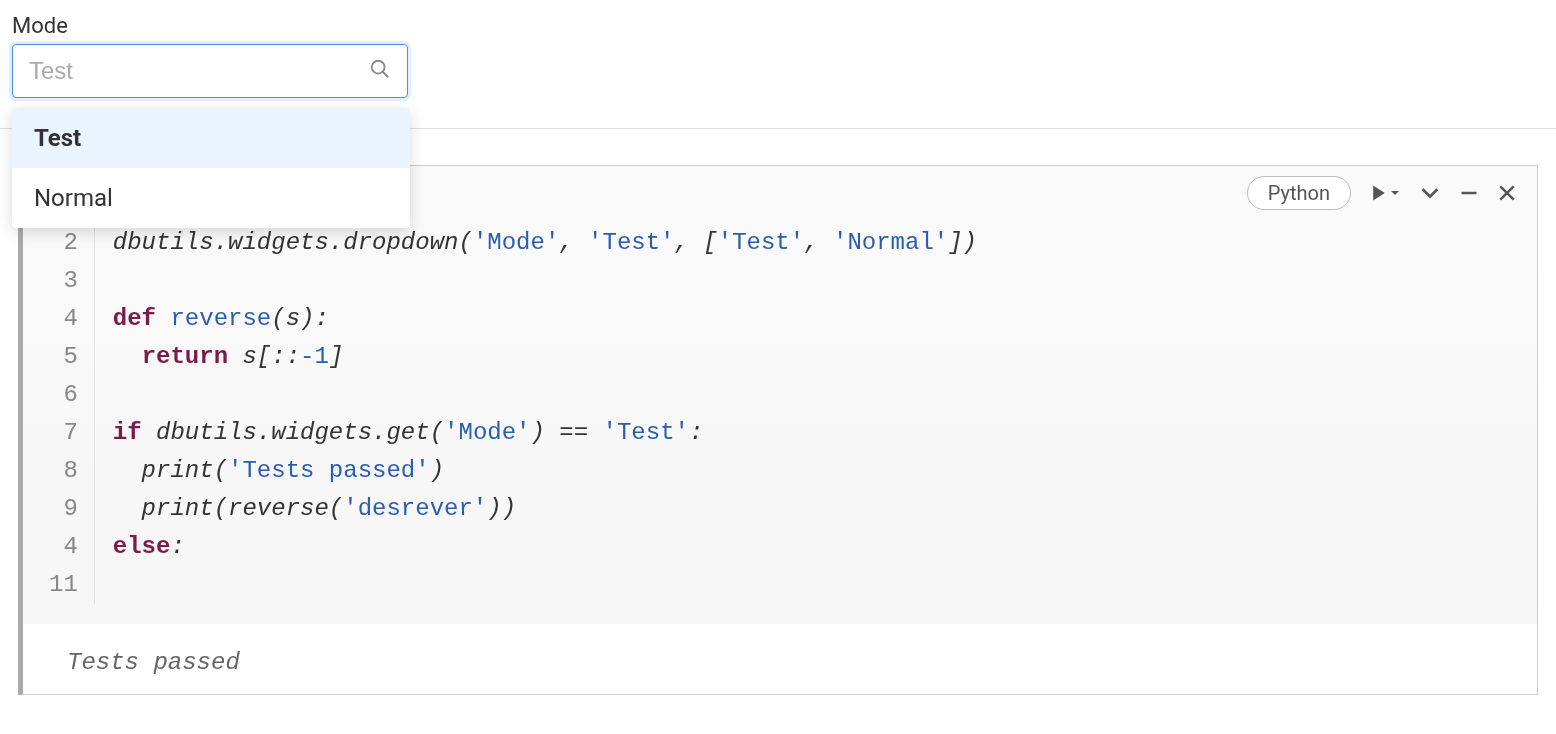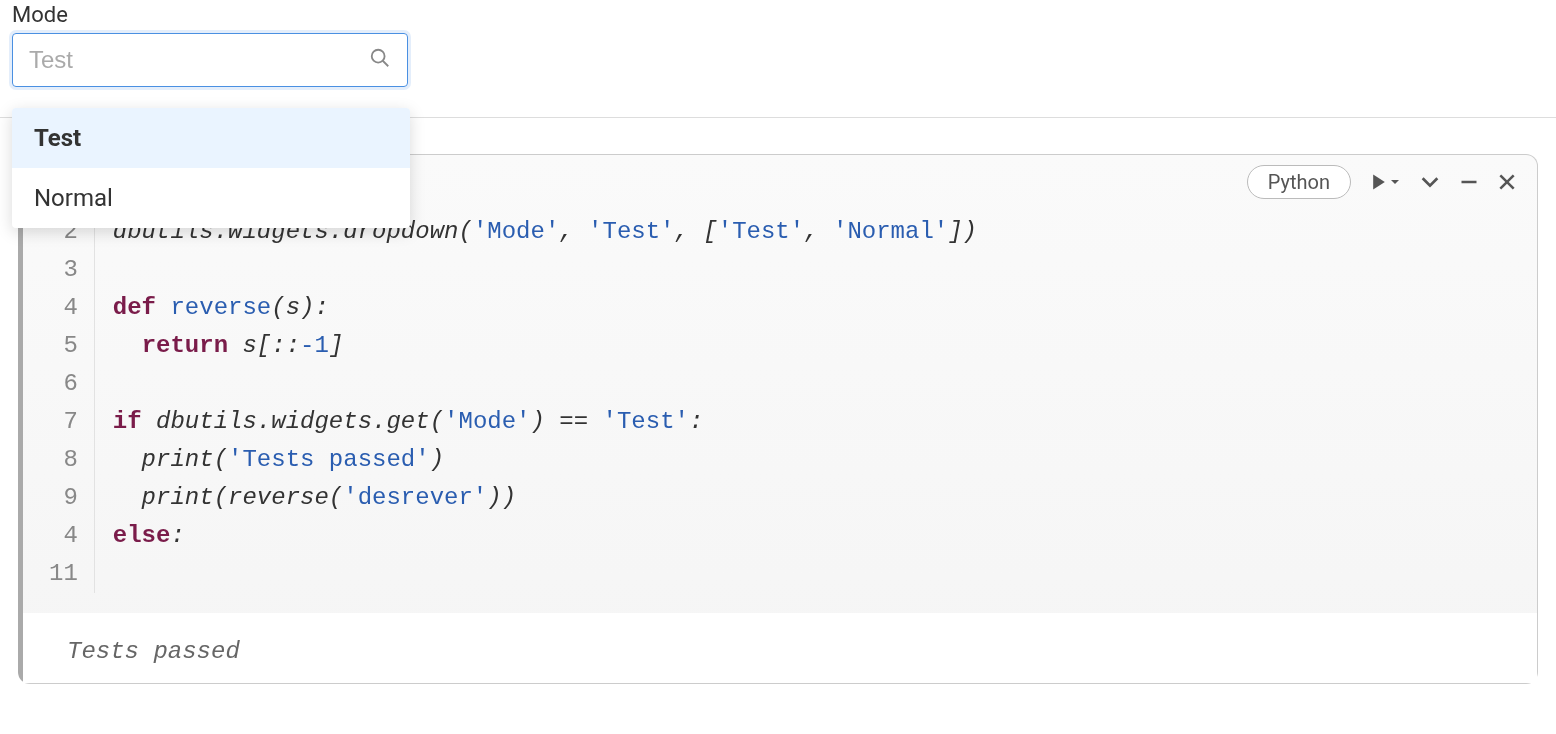--- a/index.html
+++ b/index.html
@@ -12,21 +12,21 @@
   overflow: hidden;
 }
 .widget-area {
   padding: 0 12px;
   position: relative;
 }
 .widget-label {
   font-size: 22px;
   color: #333;
   margin-bottom: 6px;
-  padding-top: 2px;
+  padding-top: 13px;
 }
 .widget-input-wrap {
   position: relative;
   width: 396px;
   border: 1px solid #4a90e2;
   border-radius: 4px;
   box-shadow: 0 0 0 3px rgba(74,144,226,0.15);
   display: flex;
   align-items: center;
   padding: 12px 16px;
@@ -69,21 +69,21 @@
 }
 .hr-line {
   border: none;
   border-top: 1px solid #ddd;
   margin-top: 30px;
 }
 .code-cell {
   margin: 36px 18px 0 18px;
   border: 1px solid #ccc;
   border-left: 5px solid #aaa;
-  border-radius: 12px;
+  border-radius: 0;
   background: linear-gradient(#fafafa, #f5f5f5);
   position: relative;
 }
 .cell-toolbar {
   display: flex;
   justify-content: flex-end;
   align-items: center;
   gap: 18px;
   padding: 10px 20px 0 20px;
   height: 44px;

